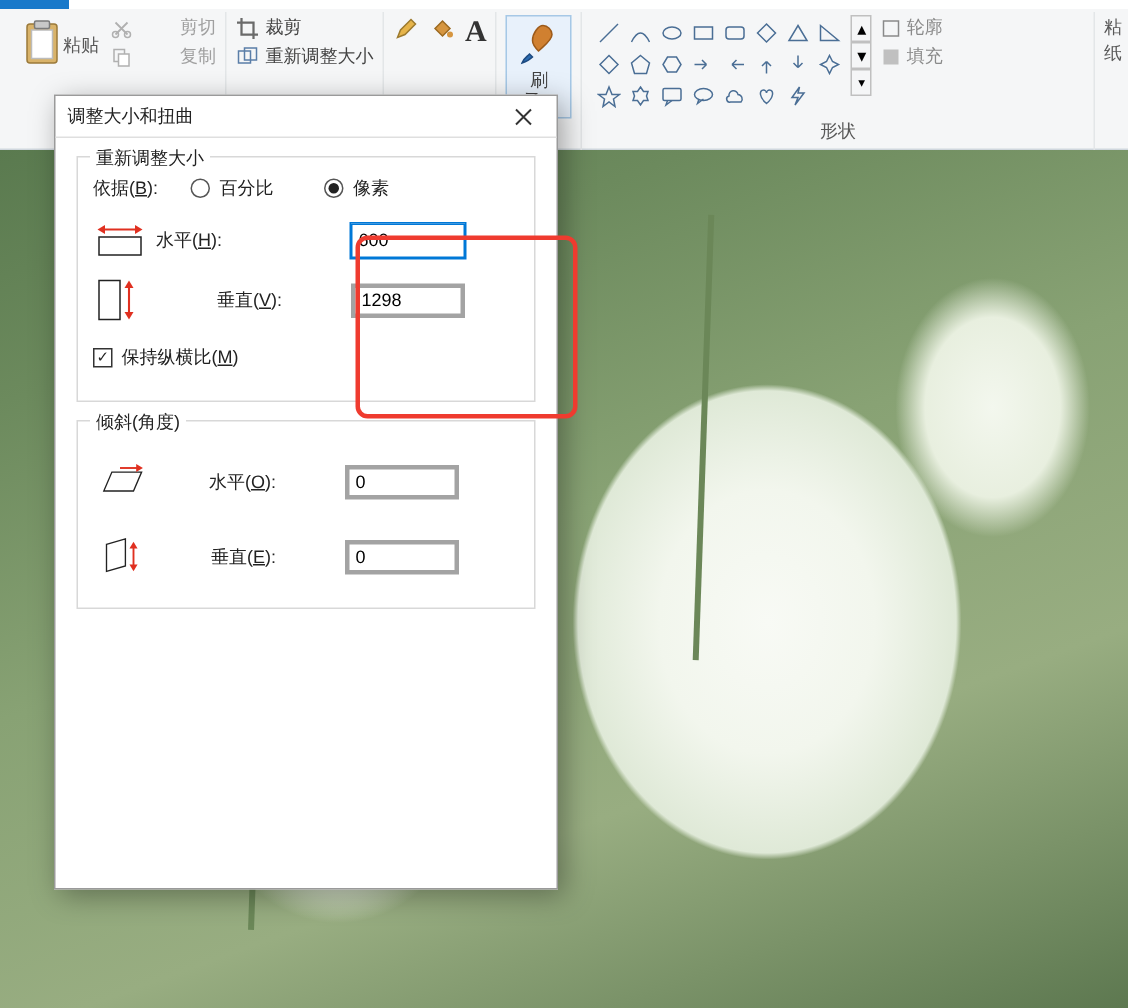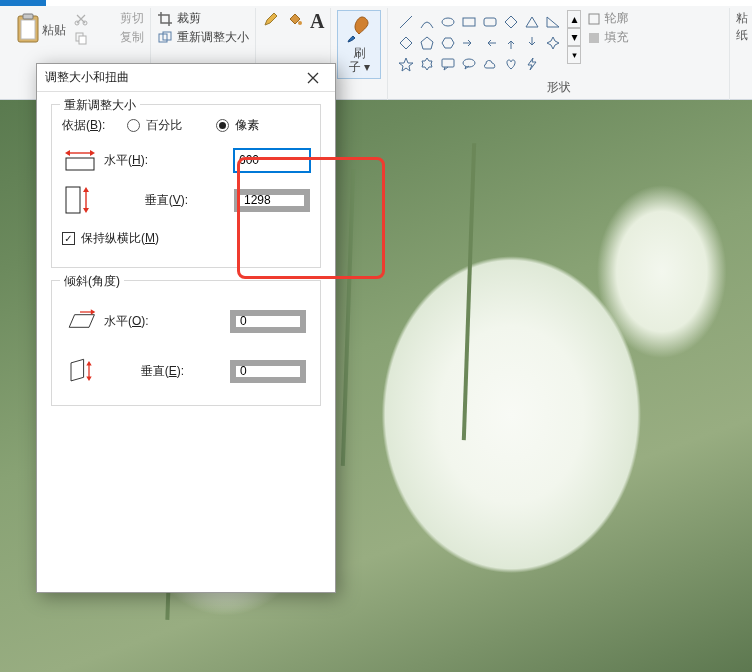--- a/index.html
+++ b/index.html
@@ -42,33 +42,33 @@
   radial-gradient(ellipse 180px 220px at 68% 55%, #f8faf5 0%, #f2f6ed 40%, #dfe9d7 70%, rgba(0,0,0,0) 72%),
   radial-gradient(ellipse 130px 160px at 30% 70%, #f5f8f0 0%, #ecf2e5 50%, rgba(0,0,0,0) 72%),
   radial-gradient(ellipse 90px 120px at 88% 30%, #f3f7ee 0%, #e8efdf 50%, rgba(0,0,0,0) 72%),
   linear-gradient(160deg, #5a7a4f 0%, #6c8a5d 20%, #88a274 45%, #98ad81 70%, #5d7850 100%);
 }
 .canvas-area::before { content:""; position:absolute; top:12%; left:46%; width:4px; height:52%; background:#6f8d5e; transform:rotate(2deg); box-shadow: 120px -30px 0 #6b8758, -170px 160px 0 #6b8758; }
 
 .left-gutter { position: absolute; top: 100px; left: 0; width: 8px; bottom: 0; background: #ffffff; border-right: 1px solid #c8c8c8; }
 
 
-.dialog-shadow { position: absolute; top: 63px; left: 36px; width: 300px; height: 530px; box-shadow: 4px 4px 18px rgba(0,0,0,0.35); background: #ffffff; border: 1px solid #9a9a9a; }
+.dialog-shadow { position: absolute; top: 63px; left: 36px; width: 336px; height: 530px; box-shadow: 4px 4px 18px rgba(0,0,0,0.35); background: #ffffff; border: 1px solid #9a9a9a; }
 .dialog-title { height: 28px; display: flex; align-items: center; padding: 0 2px 0 8px; font-size: 12px; color: #222; border-bottom: 1px solid #dfdfdf; }
 .dialog-title .title-text { flex: 1; }
 .dialog-close { width: 40px; height: 26px; display: flex; align-items: center; justify-content: center; font-size: 14px; cursor: default; }
 .dialog-body { padding: 12px 14px 8px 14px; }
 
 .fieldset { border: 1px solid #d8d8d8; padding: 8px 10px 14px 10px; margin-bottom: 12px; position: relative; }
 .fieldset .legend { position: absolute; top: -8px; left: 8px; background: #fff; padding: 0 4px; font-size: 12px; color: #222; }
 
 .row { display: flex; align-items: center; margin: 6px 0; gap: 6px; }
 .label-col { width: 74px; display:flex; align-items:center; gap:6px; }
 .label-text { font-size: 12px; color: #222; }
-.input-box { width: 76px; height: 23px; border: 6px solid #a3a3a3; padding: 0 4px; font-size: 12px; background:#fff; }
+.input-box { width: 76px; height: 23px; border: 3px solid #a3a3a3; padding: 0 4px; font-size: 12px; background:#fff; }
 .input-box.active { border: 1px solid #0078d7; outline: 1px solid #0078d7; }
 
 .radio { width: 13px; height: 13px; border: 1px solid #555; border-radius: 50%; display: inline-flex; align-items: center; justify-content: center; }
 .radio.checked::after { content:""; width:7px; height:7px; background:#222; border-radius:50%; }
 .checkbox { width: 13px; height: 13px; border: 1px solid #333; display:inline-flex; align-items:center; justify-content:center; background:#fff;}
 .checkbox.checked::after { content:"✓"; font-size:10px; line-height:1; color:#222; }
 
 .icon-diagram { width: 36px; height: 24px; display:flex; align-items:center; justify-content:center; }
 
 .highlight-box { position: absolute; border: 3px solid #ef3b2f; border-radius: 8px; pointer-events: none; }
@@ -394,21 +394,21 @@
       <div class="legend">倾斜(角度)</div>
 
       <div class="row" style="margin-top:18px;">
         <div class="skew-icon">
           <svg width="40" height="26" viewBox="0 0 40 26">
             <polygon points="8,20 30,20 36,6 14,6" fill="#fff" stroke="#222"></polygon>
             <line x1="20" y1="3" x2="34" y2="3" stroke="#e03020" stroke-width="1.4"></line>
             <polygon points="37,3 32,0 32,6" fill="#e03020"></polygon>
           </svg>
         </div>
-        <div class="label-col" style="justify-content:flex-start; width:80px;">
+        <div class="label-col" style="justify-content:flex-end; width:80px;">
           <span class="label-text"><span>水平</span>(<span class="mnemonic">O</span>):</span>
         </div>
         <span style="width:34px;"></span>
         <input class="input-box" value="0" style="">
       </div>
 
       <div class="row" style="margin-top:22px;">
         <div class="skew-icon">
           <svg width="40" height="30" viewBox="0 0 40 30">
             <polygon points="10,6 24,2 24,22 10,26" fill="#fff" stroke="#222"></polygon>

